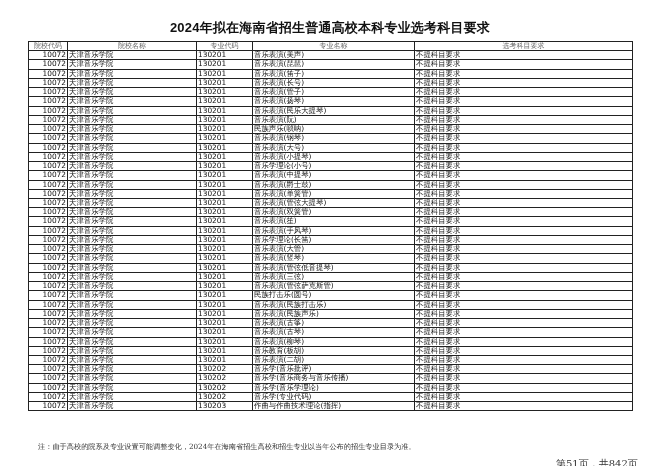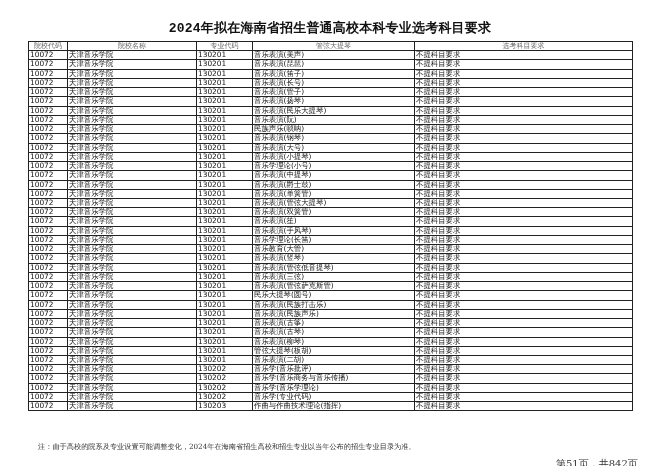--- a/index.html
+++ b/index.html
@@ -1,21 +1,21 @@
 <!DOCTYPE html>
 <html><head>
 <meta charset="utf-8">
 <style>
   html, body { margin:0; padding:0; background:#ffffff; }
   body { width:660px; height:466px; position:relative; overflow:hidden; font-family:"DejaVu Sans", sans-serif; color:#111; }
-  .title { position:absolute; top:19px; left:0; width:660px; text-align:center; font-family:Liberation Mono, monospace; font-size:13px; font-weight:bold; letter-spacing:0.2px; }
+  .title { position:absolute; top:19px; left:0; width:660px; text-align:center; font-family:Liberation Sans, sans-serif; font-size:13px; font-weight:bold; letter-spacing:0.2px; }
   table { position:absolute; top:41px; left:28px; border-collapse:collapse; table-layout:fixed; width:604px; }
   td, th { border:1px solid #222; height:8.24px; padding:0 1px; font-size:7.4px; line-height:8.2px; white-space:nowrap; overflow:hidden; font-weight:normal; }
   th { color:#666; font-family:"DejaVu Serif", serif; text-align:center; font-size:7px; }
-  td.c0 { text-align:left; }
+  td.c0 { text-align:right; }
   table { border:1.3px solid #111; }
   .footnote { position:absolute; top:442px; left:38px; font-size:7.2px; color:#333; font-family:"DejaVu Serif", serif; }
   .pageno { position:absolute; top:457px; left:556px; font-size:10px; color:#333; font-family:"DejaVu Serif", serif; }
 </style>
 </head>
 <body>
 
 <div class="title">2024年拟在海南省招生普通高校本科专业选考科目要求</div>
 
 <table>
@@ -24,21 +24,21 @@
       <col style="width:129px">
       <col style="width:56px">
       <col style="width:162px">
       <col style="width:218px">
   </colgroup>
   <thead>
     <tr>
       <th>院校代码</th>
       <th>院校名称</th>
       <th>专业代码</th>
-      <th>管弦大提琴</th>
+      <th>专业名称</th>
       <th>选考科目要求</th>
     </tr>
   </thead>
   <tbody id="tbody">
       <tr>
         <td class="c0">10072</td>
         <td class="c1">天津音乐学院</td>
         <td class="c2">130201</td>
         <td class="c3">音乐表演(美声)</td>
         <td class="c4">不提科目要求</td>
@@ -180,21 +180,21 @@
         <td class="c0">10072</td>
         <td class="c1">天津音乐学院</td>
         <td class="c2">130201</td>
         <td class="c3">音乐学理论(长笛)</td>
         <td class="c4">不提科目要求</td>
       </tr>
       <tr>
         <td class="c0">10072</td>
         <td class="c1">天津音乐学院</td>
         <td class="c2">130201</td>
-        <td class="c3">音乐教育(大管)</td>
+        <td class="c3">音乐表演(大管)</td>
         <td class="c4">不提科目要求</td>
       </tr>
       <tr>
         <td class="c0">10072</td>
         <td class="c1">天津音乐学院</td>
         <td class="c2">130201</td>
         <td class="c3">音乐表演(竖琴)</td>
         <td class="c4">不提科目要求</td>
       </tr>
       <tr>
@@ -215,21 +215,21 @@
         <td class="c0">10072</td>
         <td class="c1">天津音乐学院</td>
         <td class="c2">130201</td>
         <td class="c3">音乐表演(管弦萨克斯管)</td>
         <td class="c4">不提科目要求</td>
       </tr>
       <tr>
         <td class="c0">10072</td>
         <td class="c1">天津音乐学院</td>
         <td class="c2">130201</td>
-        <td class="c3">民乐大提琴(圆号)</td>
+        <td class="c3">民族打击乐(圆号)</td>
         <td class="c4">不提科目要求</td>
       </tr>
       <tr>
         <td class="c0">10072</td>
         <td class="c1">天津音乐学院</td>
         <td class="c2">130201</td>
         <td class="c3">音乐表演(民族打击乐)</td>
         <td class="c4">不提科目要求</td>
       </tr>
       <tr>
@@ -257,21 +257,21 @@
         <td class="c0">10072</td>
         <td class="c1">天津音乐学院</td>
         <td class="c2">130201</td>
         <td class="c3">音乐表演(柳琴)</td>
         <td class="c4">不提科目要求</td>
       </tr>
       <tr>
         <td class="c0">10072</td>
         <td class="c1">天津音乐学院</td>
         <td class="c2">130201</td>
-        <td class="c3">管弦大提琴(板胡)</td>
+        <td class="c3">音乐教育(板胡)</td>
         <td class="c4">不提科目要求</td>
       </tr>
       <tr>
         <td class="c0">10072</td>
         <td class="c1">天津音乐学院</td>
         <td class="c2">130201</td>
         <td class="c3">音乐表演(二胡)</td>
         <td class="c4">不提科目要求</td>
       </tr>
       <tr>

